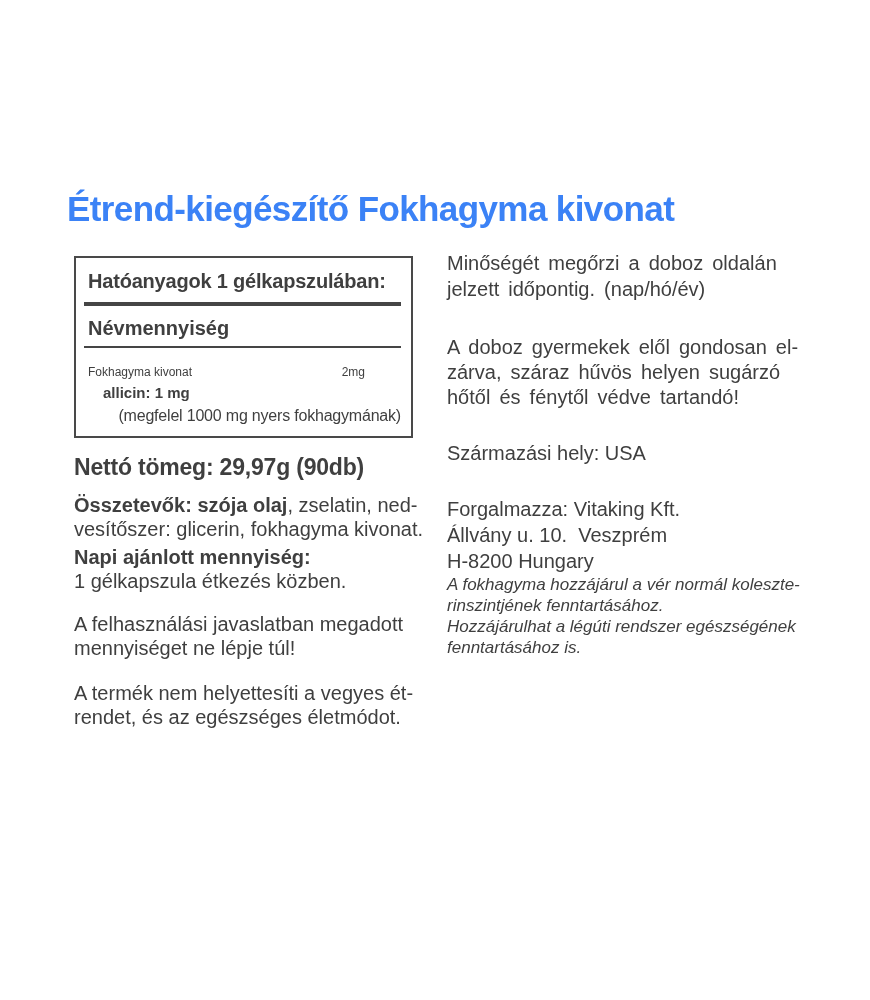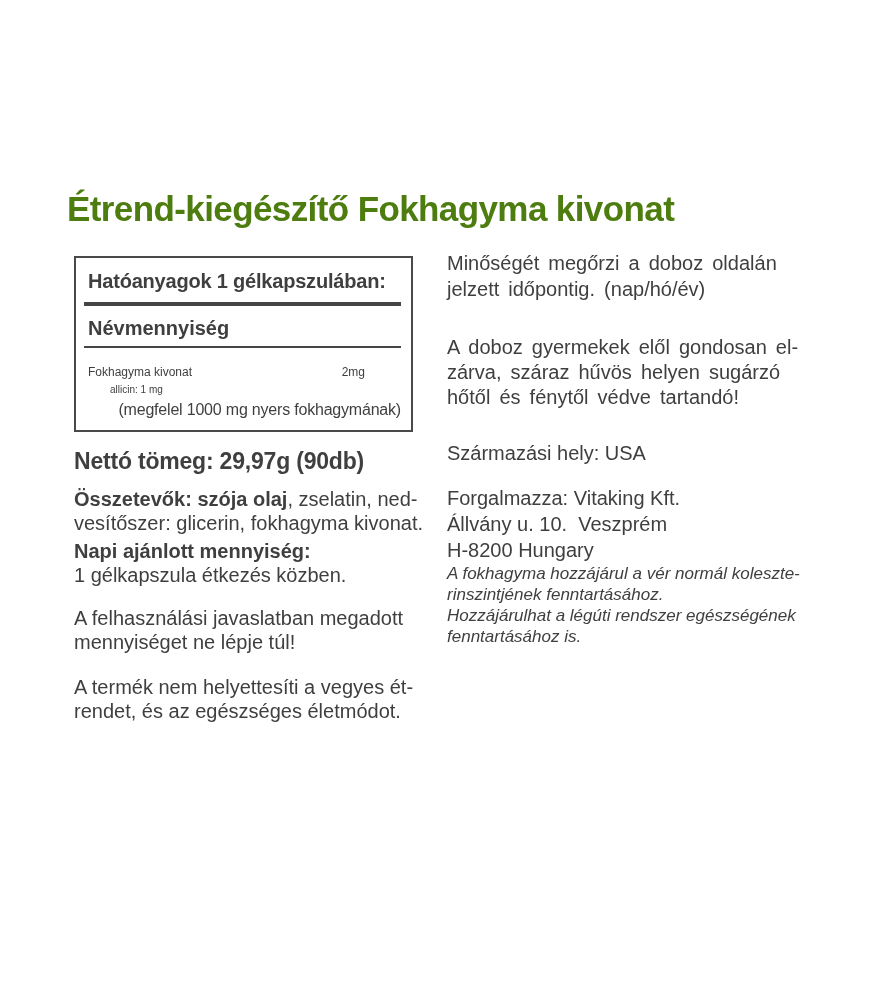--- a/index.html
+++ b/index.html
@@ -17,21 +17,21 @@
 
   
   .title {
     position: absolute;
     left: 67px;
     top: 189px;
     margin: 0;
     font-size: 35px;
     font-weight: 700;
     letter-spacing: -0.6px;
-    color: #4d7c0f;
+    color: #3b82f6;
     white-space: nowrap;
   }
 
   
   .col-left  { position: absolute; left: 74px;  top: 256px; width: 341px; }
   .col-right { position: absolute; left: 447px; top: 250px; width: 378px; }
 
   
   .facts-box {
     border: 2px solid #494949;
@@ -45,41 +45,41 @@
   .rule-thin  { height: 2px; background: #454545; margin-top: 6px; }
   .facts-head-row {
     display: flex; justify-content: flex-start;
     margin-top: 11px; font-size: 20px; font-weight: 700;
   }
   .facts-main-row {
     display: flex; justify-content: space-between;
     margin-top: 17px; font-size: 12px;
   }
   .facts-main-row .amount { padding-right: 36px; }
-  .facts-sub  { margin-top: 5px; margin-left: 22px; font-size: 10px; }
+  .facts-sub  { margin-top: 5px; margin-left: 15px; font-size: 15px; font-weight: bold; }
   .facts-note { margin-top: 6px; font-size: 16px; letter-spacing: -0.2px; text-align: right; }
 
   
   .net-weight {
     margin: 16px 0 0 0;
     font-size: 23px; font-weight: 700; letter-spacing: -0.2px;
   }
   .para { margin: 0; font-size: 20px; line-height: 24px; }
   .ingredients { margin-top: 12px; }
   .daily { margin-top: 4px; }
   .warn-1 { margin-top: 19px; }
   .warn-2 { margin-top: 21px; }
   .bold { font-weight: 700; }
 
   
   .rpara { margin: 0; font-size: 20px; line-height: 26px; }
   .spread { word-spacing: 3.5px; }
   .storage { margin-top: 33px; line-height: 25px; }
   .origin { margin-top: 30px; }
-  .distributor { margin-top: 19px; }
+  .distributor { margin-top: 30px; }
   .claims {
     font-size: 17px; line-height: 21px; font-style: italic;
   }
   .registration {
     margin-top: 17px;
     font-size: 17px; font-style: italic;
   }
 </style>
 </head>
 <body>

